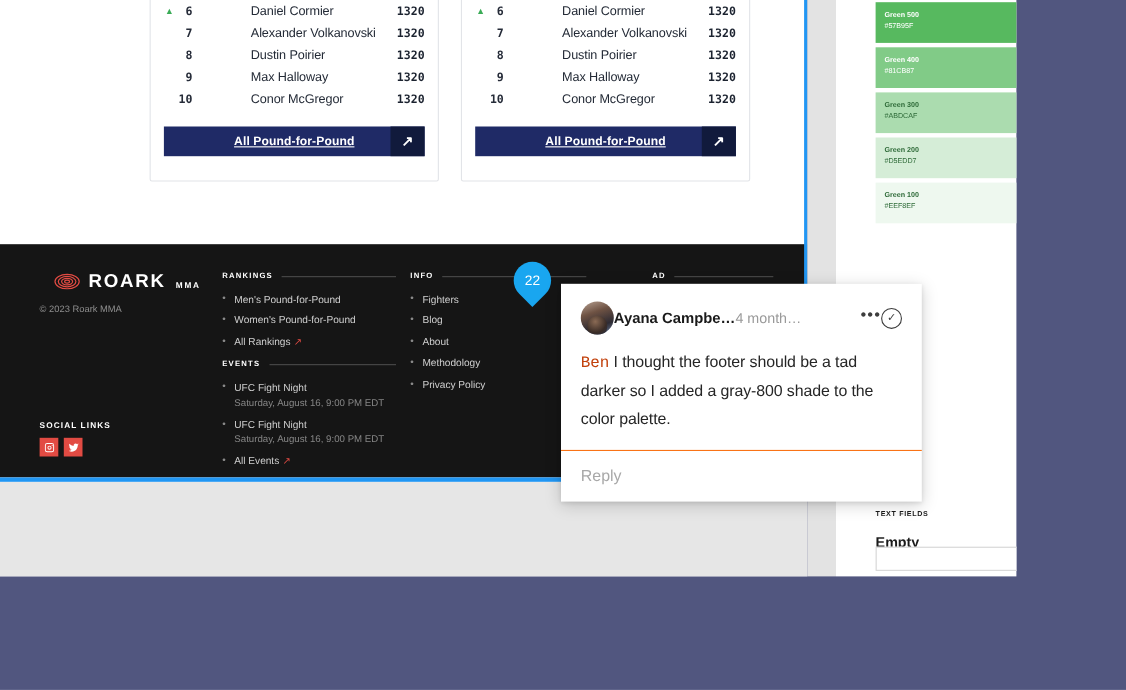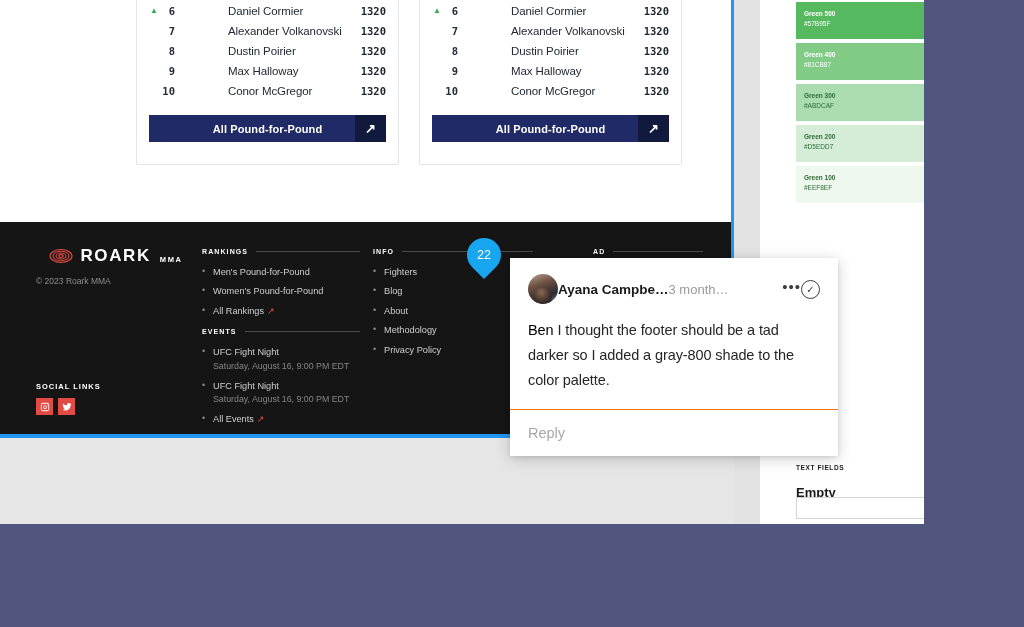--- a/index.html
+++ b/index.html
@@ -72,20 +72,21 @@
   .rank-pts {
     font-family: "DejaVu Sans Mono", monospace;
     font-size: 10.5px; font-weight: bold; color: #1c2330;
   }
   .rank-cta {
     position: absolute; left: 12px; right: 12px; bottom: 22px;
     height: 27px; background: #1f2a66;
     display: flex; align-items: center; justify-content: center;
     color: #fff; font-size: 11px; font-weight: bold;
     letter-spacing: .1px;
+    text-decoration: underline;
   }
   .rank-cta .cta-arrow {
     position: absolute; right: 0; top: 0; bottom: 0;
     width: 31px; background: #111a3c;
     display: flex; align-items: center; justify-content: center;
     font-size: 13px;
   }
 
   
   .site-footer {
@@ -205,21 +206,21 @@
   .comment-check {
     width: 19px; height: 19px; border-radius: 50%;
     border: 1.4px solid #3d3d3d; color: #3d3d3d;
     display: flex; align-items: center; justify-content: center;
     font-size: 10px; flex: none;
   }
   .comment-text {
     margin-top: 14px; font-size: 14.5px; line-height: 25px;
     color: #262626; letter-spacing: -.1px;
   }
-  .mention { color: #000000; }
+  .mention { color: #c2410c; font-family: Liberation Mono, monospace; }
   .comment-reply {
     border-top: 1px solid #f97316;
     padding: 15px 18px; font-size: 14.5px; color: #a8a8a8;
   }
 
   
   .swatch-stack { position: absolute; left: 36px; top: 2px; width: 160px; }
   .swatch {
     height: 37px; margin-bottom: 4px; padding: 7px 8px;
   }
@@ -459,21 +460,21 @@
   <div class="pin">
     <div class="pin-shape"></div>
     <div class="pin-num">22</div>
   </div>
 
   <div class="comment-card">
     <div class="comment-body">
       <div class="comment-head">
         <div class="avatar"></div>
         <span class="comment-author">Ayana Campbe…</span>
-        <span class="comment-time">3 month…</span>
+        <span class="comment-time">4 month…</span>
         <span class="comment-more">•••</span>
         <span class="comment-check">✓</span>
       </div>
       <div class="comment-text"><span class="mention">Ben</span><span> I thought the footer should be a tad darker so I added a gray-800 shade to the color palette.</span></div>
     </div>
     <div class="comment-reply">Reply</div>
   </div>
 
 </div>
 

